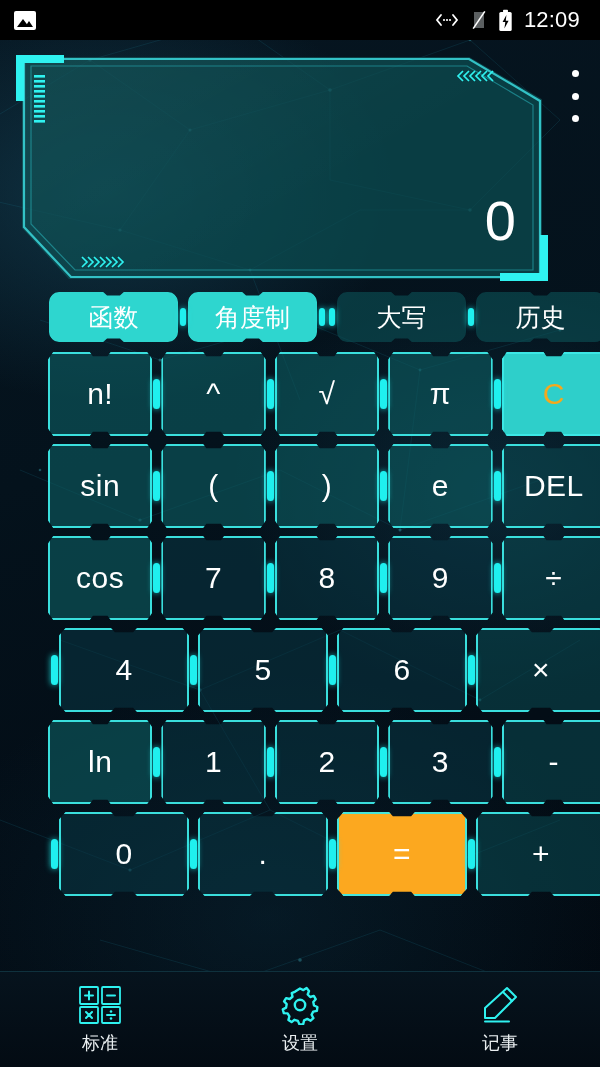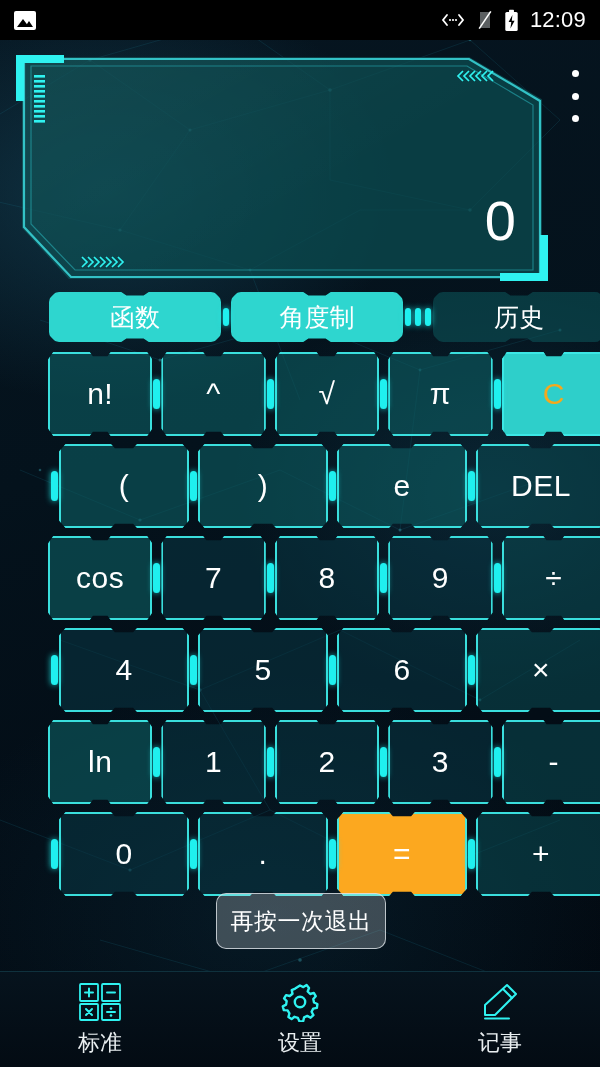--- a/index.html
+++ b/index.html
@@ -29,21 +29,21 @@
   
   #status-bar {
     position: absolute; top: 0; left: 0;
     width: 600px; height: 40px;
     background: #000;
     display: flex; align-items: center;
     z-index: 40;
   }
   #status-left { margin-left: 14px; display: flex; align-items: center; }
   #status-right {
-    margin-left: auto; margin-right: 14px;
+    margin-left: auto; margin-right: 20px;
     display: flex; align-items: center; gap: 11px;
   }
   .img-icon {
     width: 22px; height: 19px; background: #fff; border-radius: 2px;
     position: relative; overflow: hidden;
   }
   .img-icon::after {
     content: ""; position: absolute; left: 3px; bottom: 3px;
     width: 0; height: 0;
     border-left: 6px solid transparent; border-right: 6px solid transparent;
@@ -208,21 +208,21 @@
     border-top: 1px solid rgba(40,120,140,0.35);
     display: flex; align-items: center;
     z-index: 30;
   }
   .nav-item {
     flex: 1 1 0;
     display: flex; flex-direction: column; align-items: center; justify-content: center;
     gap: 6px;
     height: 100%;
   }
-  .nav-label { color: #e9eef0; font-size: 22px; }
+  .nav-label { color: #e9eef0; font-size: 18px; }
   .nav-item.active .nav-label { color: #2ff2f0; }
   .nav-icon { height: 40px; display: flex; align-items: center; justify-content: center; }
 </style>
 </head>
 <body>
 
 <div id="app">
 
   <svg id="bg-texture" width="600" height="1067" viewBox="0 0 600 1067">
     <g stroke="#1d7f96" stroke-width="0.7" opacity="0.45" fill="none">
@@ -361,20 +361,24 @@
         <span class="face"></span>
         <span class="label">函数</span>
       </div>
       <span class="sep small"></span>
       <div class="fnbtn active">
         <span class="face"></span>
         <span class="label">角度制</span>
       </div>
       <span class="sep small"></span>
       <span class="sep small"></span>
+      <div class="fnbtn">
+        <span class="face"></span>
+        <span class="label">大写</span>
+      </div>
       <span class="sep small"></span>
       <div class="fnbtn">
         <span class="face"></span>
         <span class="label">历史</span>
       </div>
     </div>
 
     <div class="key-row">
       <div class="key fn">
         <span class="face"></span>
@@ -401,20 +405,25 @@
       </div>
       <span class="sep"></span>
       <div class="key bright orange-text">
         <span class="face"></span>
           <span class="edge"></span>
         <span class="label">C</span>
       </div>
     </div>
 
     <div class="key-row">
+      <div class="key fn">
+        <span class="face"></span>
+          <span class="edge"></span>
+        <span class="label">sin</span>
+      </div>
       <span class="sep"></span>
       <div class="key fn">
         <span class="face"></span>
           <span class="edge"></span>
         <span class="label">(</span>
       </div>
       <span class="sep"></span>
       <div class="key fn">
         <span class="face"></span>
           <span class="edge"></span>
@@ -546,23 +555,20 @@
       </div>
       <span class="sep"></span>
       <div class="key op">
         <span class="face"></span>
           <span class="edge"></span>
         <span class="label">+</span>
       </div>
     </div>
   </div>
 
-  <div id="toast">
-    <span>再按一次退出</span>
-  </div>
 
   <div id="bottom-nav">
 
     <div class="nav-item">
       <span class="nav-icon">
         <svg width="46" height="40" viewBox="0 0 46 40">
           <g fill="none" stroke="#2ff2f0" stroke-width="1.8">
             <rect x="3" y="2" width="18" height="17" rx="1"></rect>
             <rect x="25" y="2" width="18" height="17" rx="1"></rect>
             <rect x="3" y="22" width="18" height="16" rx="1"></rect>

